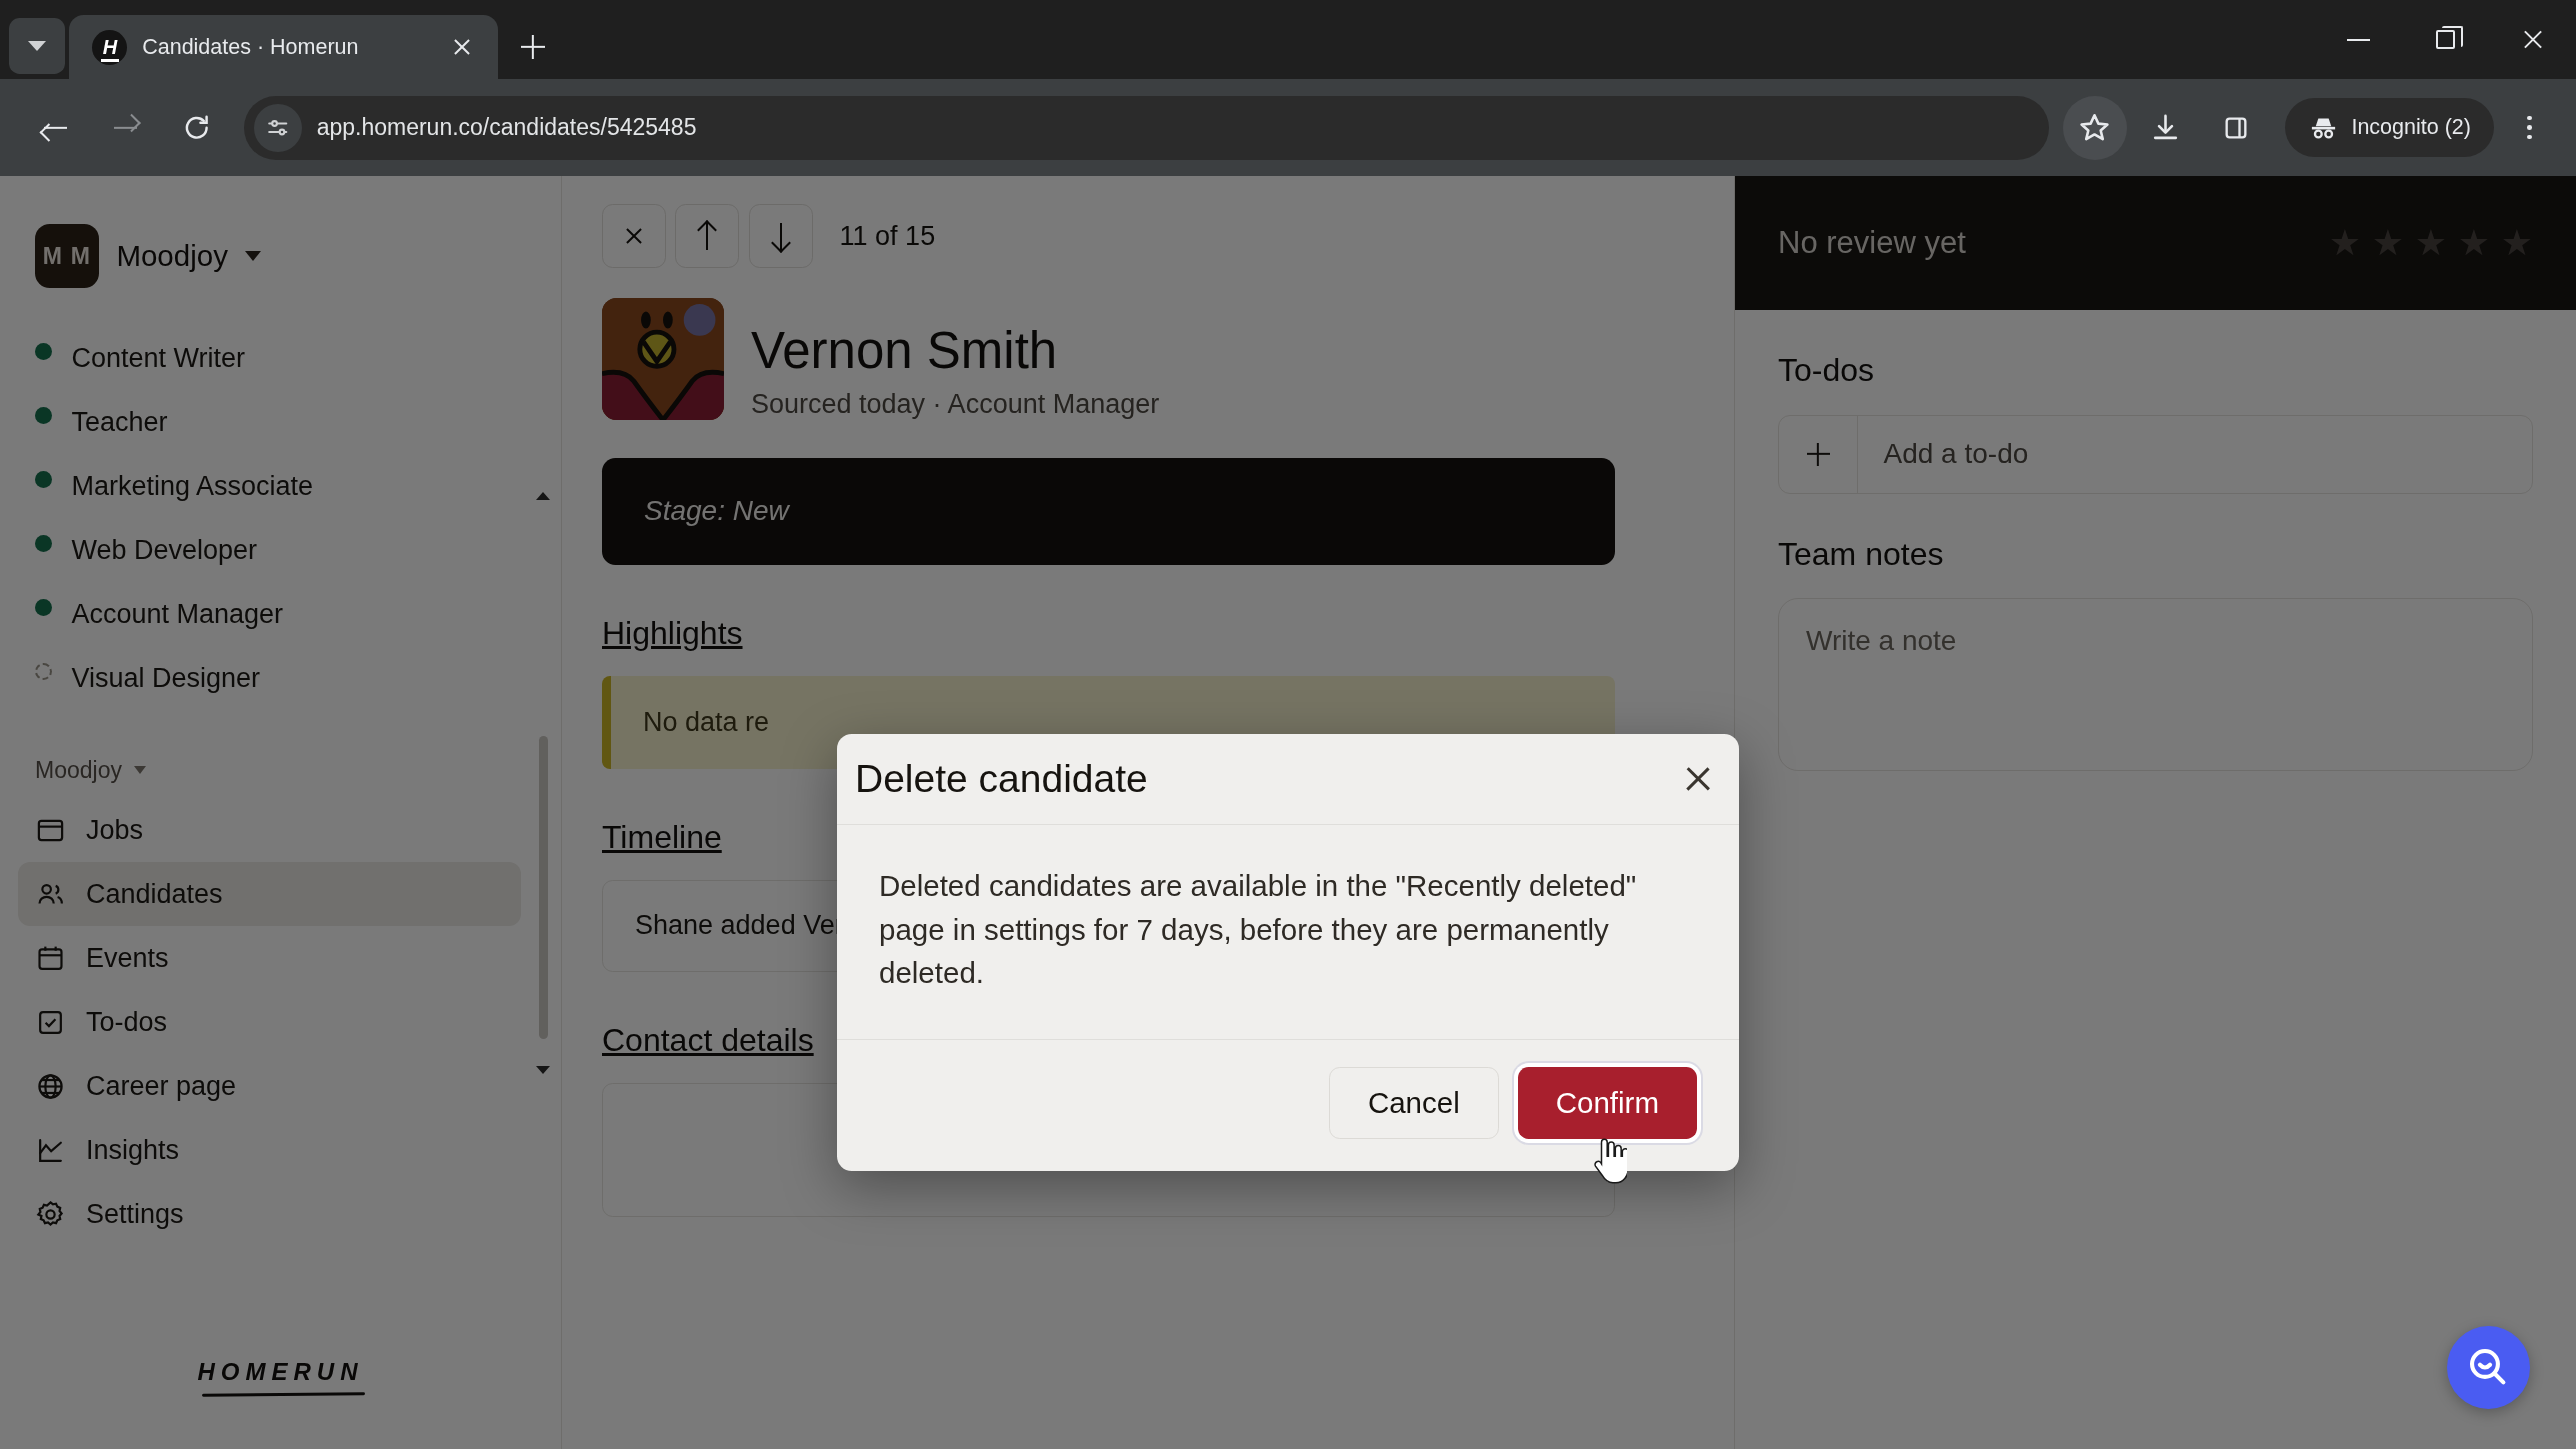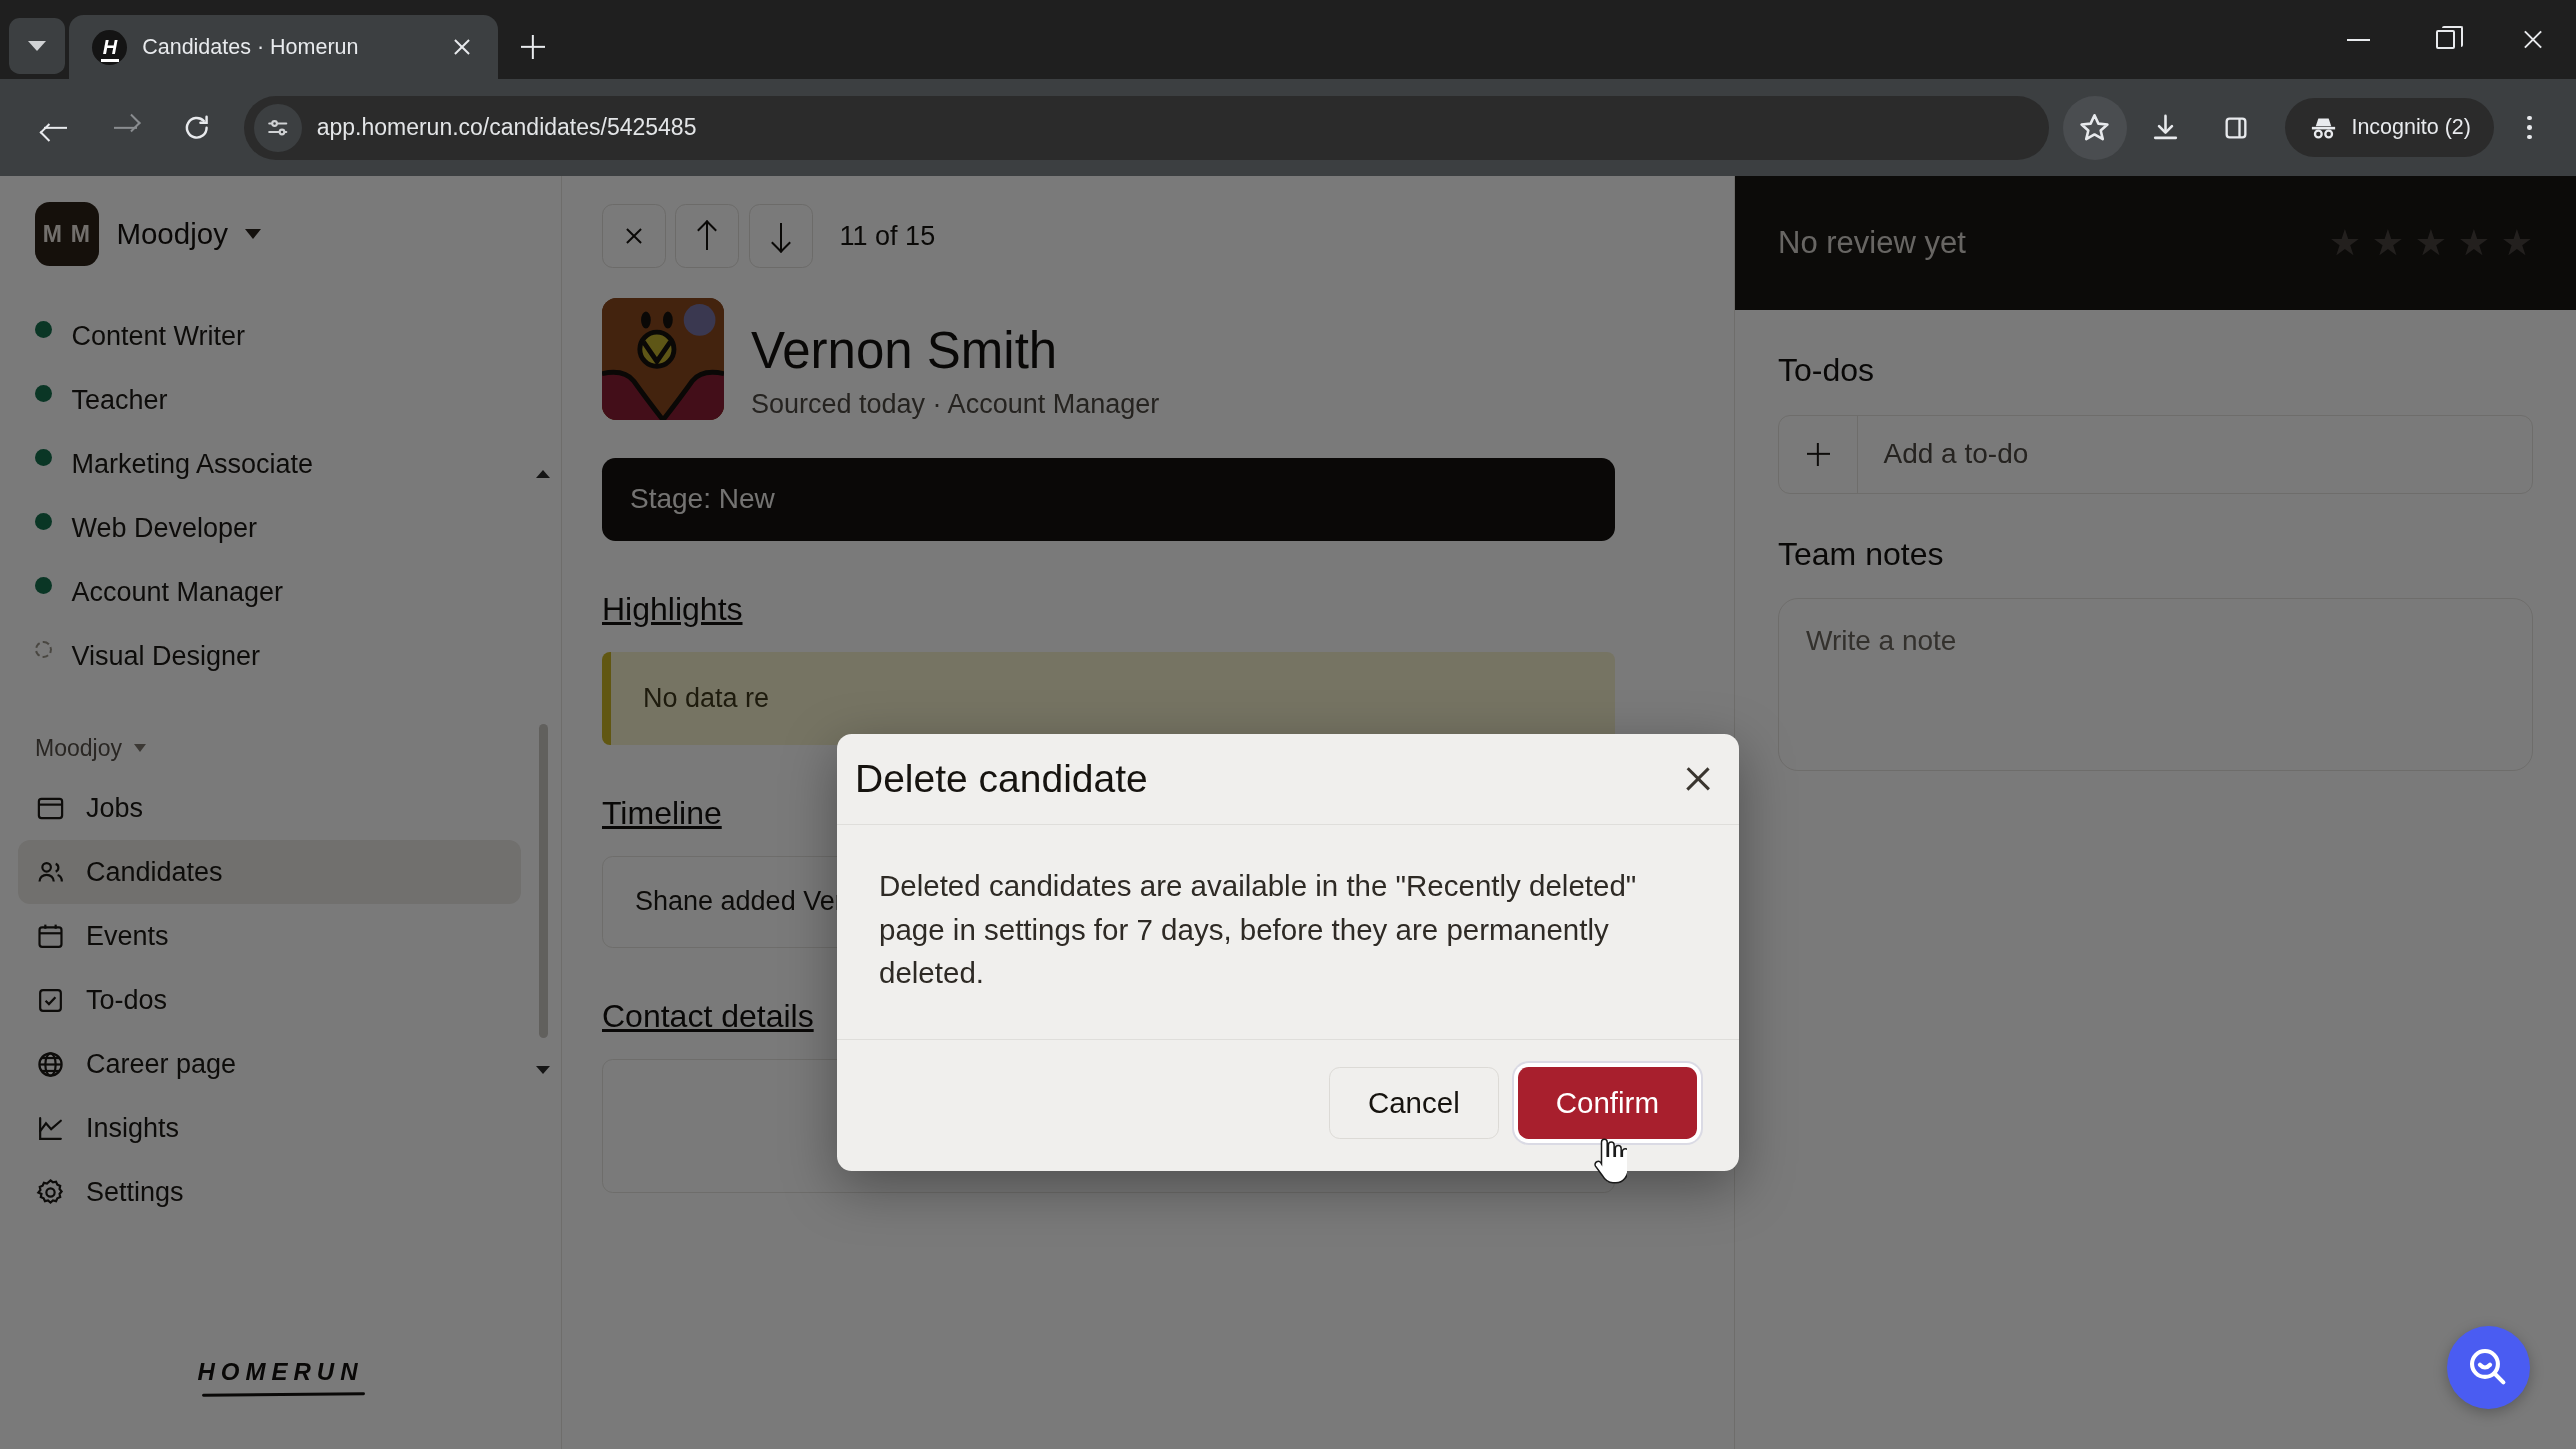--- a/index.html
+++ b/index.html
@@ -75,21 +75,21 @@
   }
   .incog-label { color:#e8eaed; font-size: 21.5px; white-space:nowrap; }
   .kebab { width: 47px; height:64px; display:flex;flex-direction:column;align-items:center;justify-content:center;gap:4.7px; margin-left:5.4px;}
   .kebab i { width:4.7px;height:4.7px;border-radius:50%;background:#e8eaed;display:block;}
 
   
   .page { flex:1; display:flex; position:relative; background:#fff; overflow:hidden; }
   .dim { position:absolute; inset:0; background:rgba(0,0,0,0.52); z-index:50; pointer-events:none; }
 
   
-  .sidebar { width: 561px; flex:0 0 561px; background:#fff; position:relative; display:flex; flex-direction:column; padding-top: 21px; }
+  .sidebar { width: 561px; flex:0 0 561px; background:#fff; position:relative; display:flex; flex-direction:column; padding-top: 43px; }
   .workspace { display:flex; align-items:center; gap:17.4px; padding: 0 35px; height: 74px; }
   .ws-avatar { width: 64px; height:64px; border-radius: 14.8px; background:#2c2218; color:#efe9e2; font-size:23px; font-weight:600; display:flex;align-items:center;justify-content:center; letter-spacing:1.3px; flex:0 0 auto;}
   .ws-name { font-size: 29.5px; color:#15120f; }
   .caret { width:0;height:0;border-left:8.7px solid transparent;border-right:8.7px solid transparent;border-top:10px solid #2a241e; }
 
   .side-scroll { flex:1; margin-top: 38px; position:relative; overflow:hidden; padding-left: 35px; padding-right: 40px;}
   .job-item { display:flex; align-items:flex-start; gap:19px; height: 64px; font-size: 27px; color:#1d1a16; }
   .dot { width: 17.4px; height:17.4px; border-radius:50%; background:#16714f; flex:0 0 auto;}
   .dot.dashed { background:transparent; border: 2px dashed #9a9489; }
   .partial-row { height: 12px; }
@@ -128,22 +128,22 @@
   .navdn::before{content:"";position:absolute;left:50%;top:0;width:2px;height:27px;background:#16130f;transform:translateX(-50%);}
   .navdn::after{content:"";position:absolute;left:50%;bottom:0;width:12px;height:12px;border-right:2px solid #16130f;border-bottom:2px solid #16130f;transform:translateX(-50%) rotate(45deg);}
   .counter { font-size: 27px; color:#16130f; margin-left: 17.4px; }
 
   .cand-head { display:flex; align-items:flex-end; gap: 27px; padding: 29.5px 0 0 40px; }
   .cand-avatar { width: 122px; height: 122px; border-radius: 14.8px; overflow:hidden; background:#8d4a1f; flex:0 0 auto; position:relative;}
   .cand-name { font-size: 51px; color:#141210; line-height:1.05; }
   .cand-sub { font-size: 27px; color:#4f4a44; margin-top: 10.7px;}
 
   .stage-pill {
-    margin: 38px 0 0 40px; height: 83px; max-width: 1013px; background:#15120f; border-radius: 13.4px;
-    display:flex; align-items:center; padding: 0 28px; color:#f3f1ee; font-size: 28px;
+    margin: 38px 0 0 40px; height: 107px; max-width: 1013px; background:#15120f; border-radius: 13.4px;
+    display:flex; align-items:center; padding: 0 42px; color:#f3f1ee; font-size: 28px; font-style: italic;
   }
 
   .sec-title { font-size: 32px; color:#141210; margin: 50px 0 0 40px; text-decoration: underline; }
   .warn-card {
     margin: 24px 0 0 40px; max-width: 1013px; background:#f7f2d0; border-left: 9.4px solid #cbb727;
     border-radius: 8px; padding: 31px 32px; font-size: 27px; color:#3f3a1d; min-height: 70px;
   }
   .tl-card {
     margin: 24px 0 0 40px; max-width: 1013px; border:0.7px solid #e6e4e0; border-radius: 10.7px;
     padding: 29.5px 32px; display:flex; align-items:center; gap: 43px;

